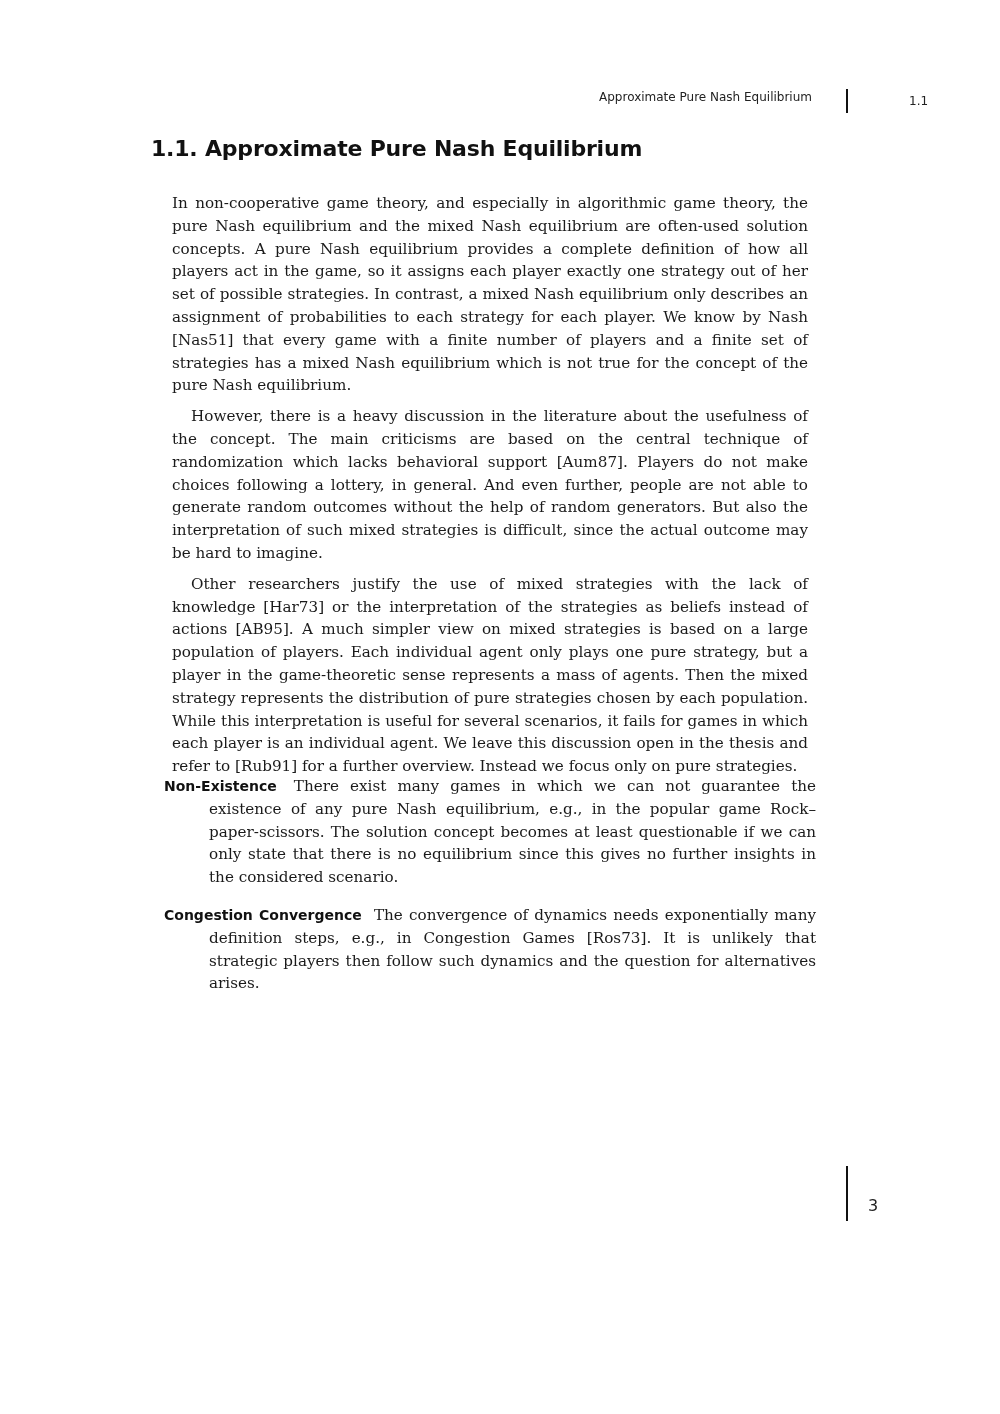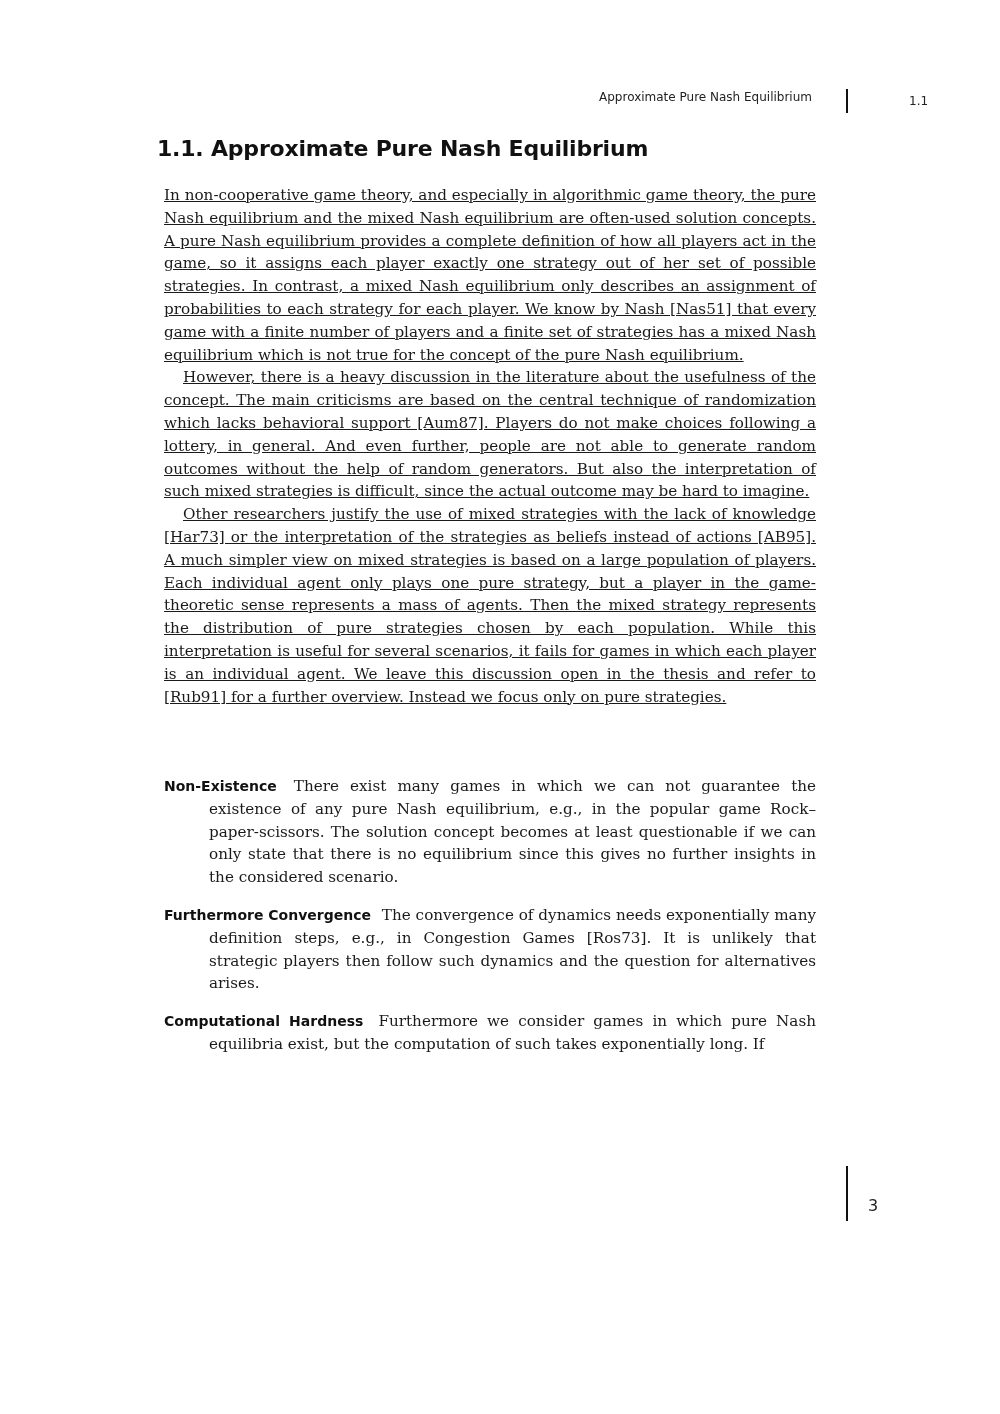--- a/index.html
+++ b/index.html
@@ -1,23 +1,23 @@
 <!DOCTYPE html>
 <html><head>
 <meta charset="utf-8">
 <style>
   html, body { margin: 0; padding: 0; background: #ffffff; }
   body { width: 1000px; height: 1414px; position: relative; overflow: hidden; color: #1a1a1a; }
   .running-header { position: absolute; top: 90px; left: 0; width: 1000px; height: 24px; font-family: "DejaVu Sans", sans-serif; font-size: 12px; color: #222; text-align: center; }
   .rh-title { position: absolute; right: 188px; top: 0; white-space: nowrap; }
   .rh-bar { position: absolute; left: 846px; top: -1px; width: 2px; height: 24px; background: #111; }
   .rh-num { position: absolute; left: 868px; top: 4px; margin-left: 41px; }
-  .section-heading { position: absolute; left: 157px; top: 136px; margin: 0; font-family: "DejaVu Sans", sans-serif; font-weight: bold; font-size: 22px; color: #111; letter-spacing: -0.2px; }
+  .section-heading { position: absolute; left: 151px; top: 136px; margin: 0; font-family: "DejaVu Sans", sans-serif; font-weight: bold; font-size: 22px; color: #111; letter-spacing: -0.2px; }
   .body-text { position: absolute; left: 164px; width: 652px; top: 184px; font-family: "DejaVu Serif", serif; font-size: 15.2px; line-height: 22.8px; color: #1a1a1a; }
-  .body-text p { margin: 0; text-align: justify; hyphens: auto; text-decoration: underline; }
+  .body-text p { margin: 8px; text-align: justify; hyphens: auto; }
   .body-text p.indent { text-indent: 19px; }
   .items { position: absolute; left: 164px; width: 652px; top: 775px; font-family: "DejaVu Serif", serif; font-size: 15.2px; line-height: 22.8px; color: #1a1a1a; }
   .item { margin: 0 0 15px 0; padding-left: 45px; text-indent: -45px; text-align: justify; }
   .item-term { font-family: "DejaVu Sans", sans-serif; font-weight: bold; font-size: 14px; color: #111; margin-right: 6px; }
   .footer-bar { position: absolute; left: 846px; top: 1166px; width: 2px; height: 55px; background: #111; }
   .page-number { position: absolute; left: 868px; top: 1196px; font-family: "DejaVu Sans", sans-serif; font-size: 16px; color: #222; }
 </style>
 </head>
 <body>
 
@@ -34,23 +34,19 @@
   <p class="indent">However, there is a heavy discussion in the literature about the usefulness of the concept. The main criticisms are based on the central technique of randomization which lacks behavioral support [Aum87]. Players do not make choices following a lottery, in general. And even further, people are not able to generate random outcomes without the help of random generators. But also the interpretation of such mixed strategies is difficult, since the actual outcome may be hard to imagine.</p>
   <p class="indent">Other researchers justify the use of mixed strategies with the lack of knowledge [Har73] or the interpretation of the strategies as beliefs instead of actions [AB95]. A much simpler view on mixed strategies is based on a large population of players. Each individual agent only plays one pure strategy, but a player in the game-theoretic sense represents a mass of agents. Then the mixed strategy represents the distribution of pure strategies chosen by each population. While this interpretation is useful for several scenarios, it fails for games in which each player is an individual agent. We leave this discussion open in the thesis and refer to [Rub91] for a further overview. Instead we focus only on pure strategies.</p>
 </div>
 
 <div class="items">
   <p class="item">
     <span class="item-term">Non-Existence</span>
     <span>There exist many games in which we can not guarantee the existence of any pure Nash equilibrium, e.g., in the popular game Rock–paper-scissors. The solution concept becomes at least questionable if we can only state that there is no equilibrium since this gives no further insights in the considered scenario.</span>
   </p>
   <p class="item">
-    <span class="item-term">Furthermore Convergence</span>
+    <span class="item-term">Congestion Convergence</span>
     <span>The convergence of dynamics needs exponentially many definition steps, e.g., in Congestion Games [Ros73]. It is unlikely that strategic players then follow such dynamics and the question for alternatives arises.</span>
-  </p>
-  <p class="item">
-    <span class="item-term">Computational Hardness</span>
-    <span>Furthermore we consider games in which pure Nash equilibria exist, but the computation of such takes exponentially long. If</span>
   </p>
 </div>
 
 <div class="footer-bar"></div>
 <div class="page-number">3</div>
 
 </body></html>

